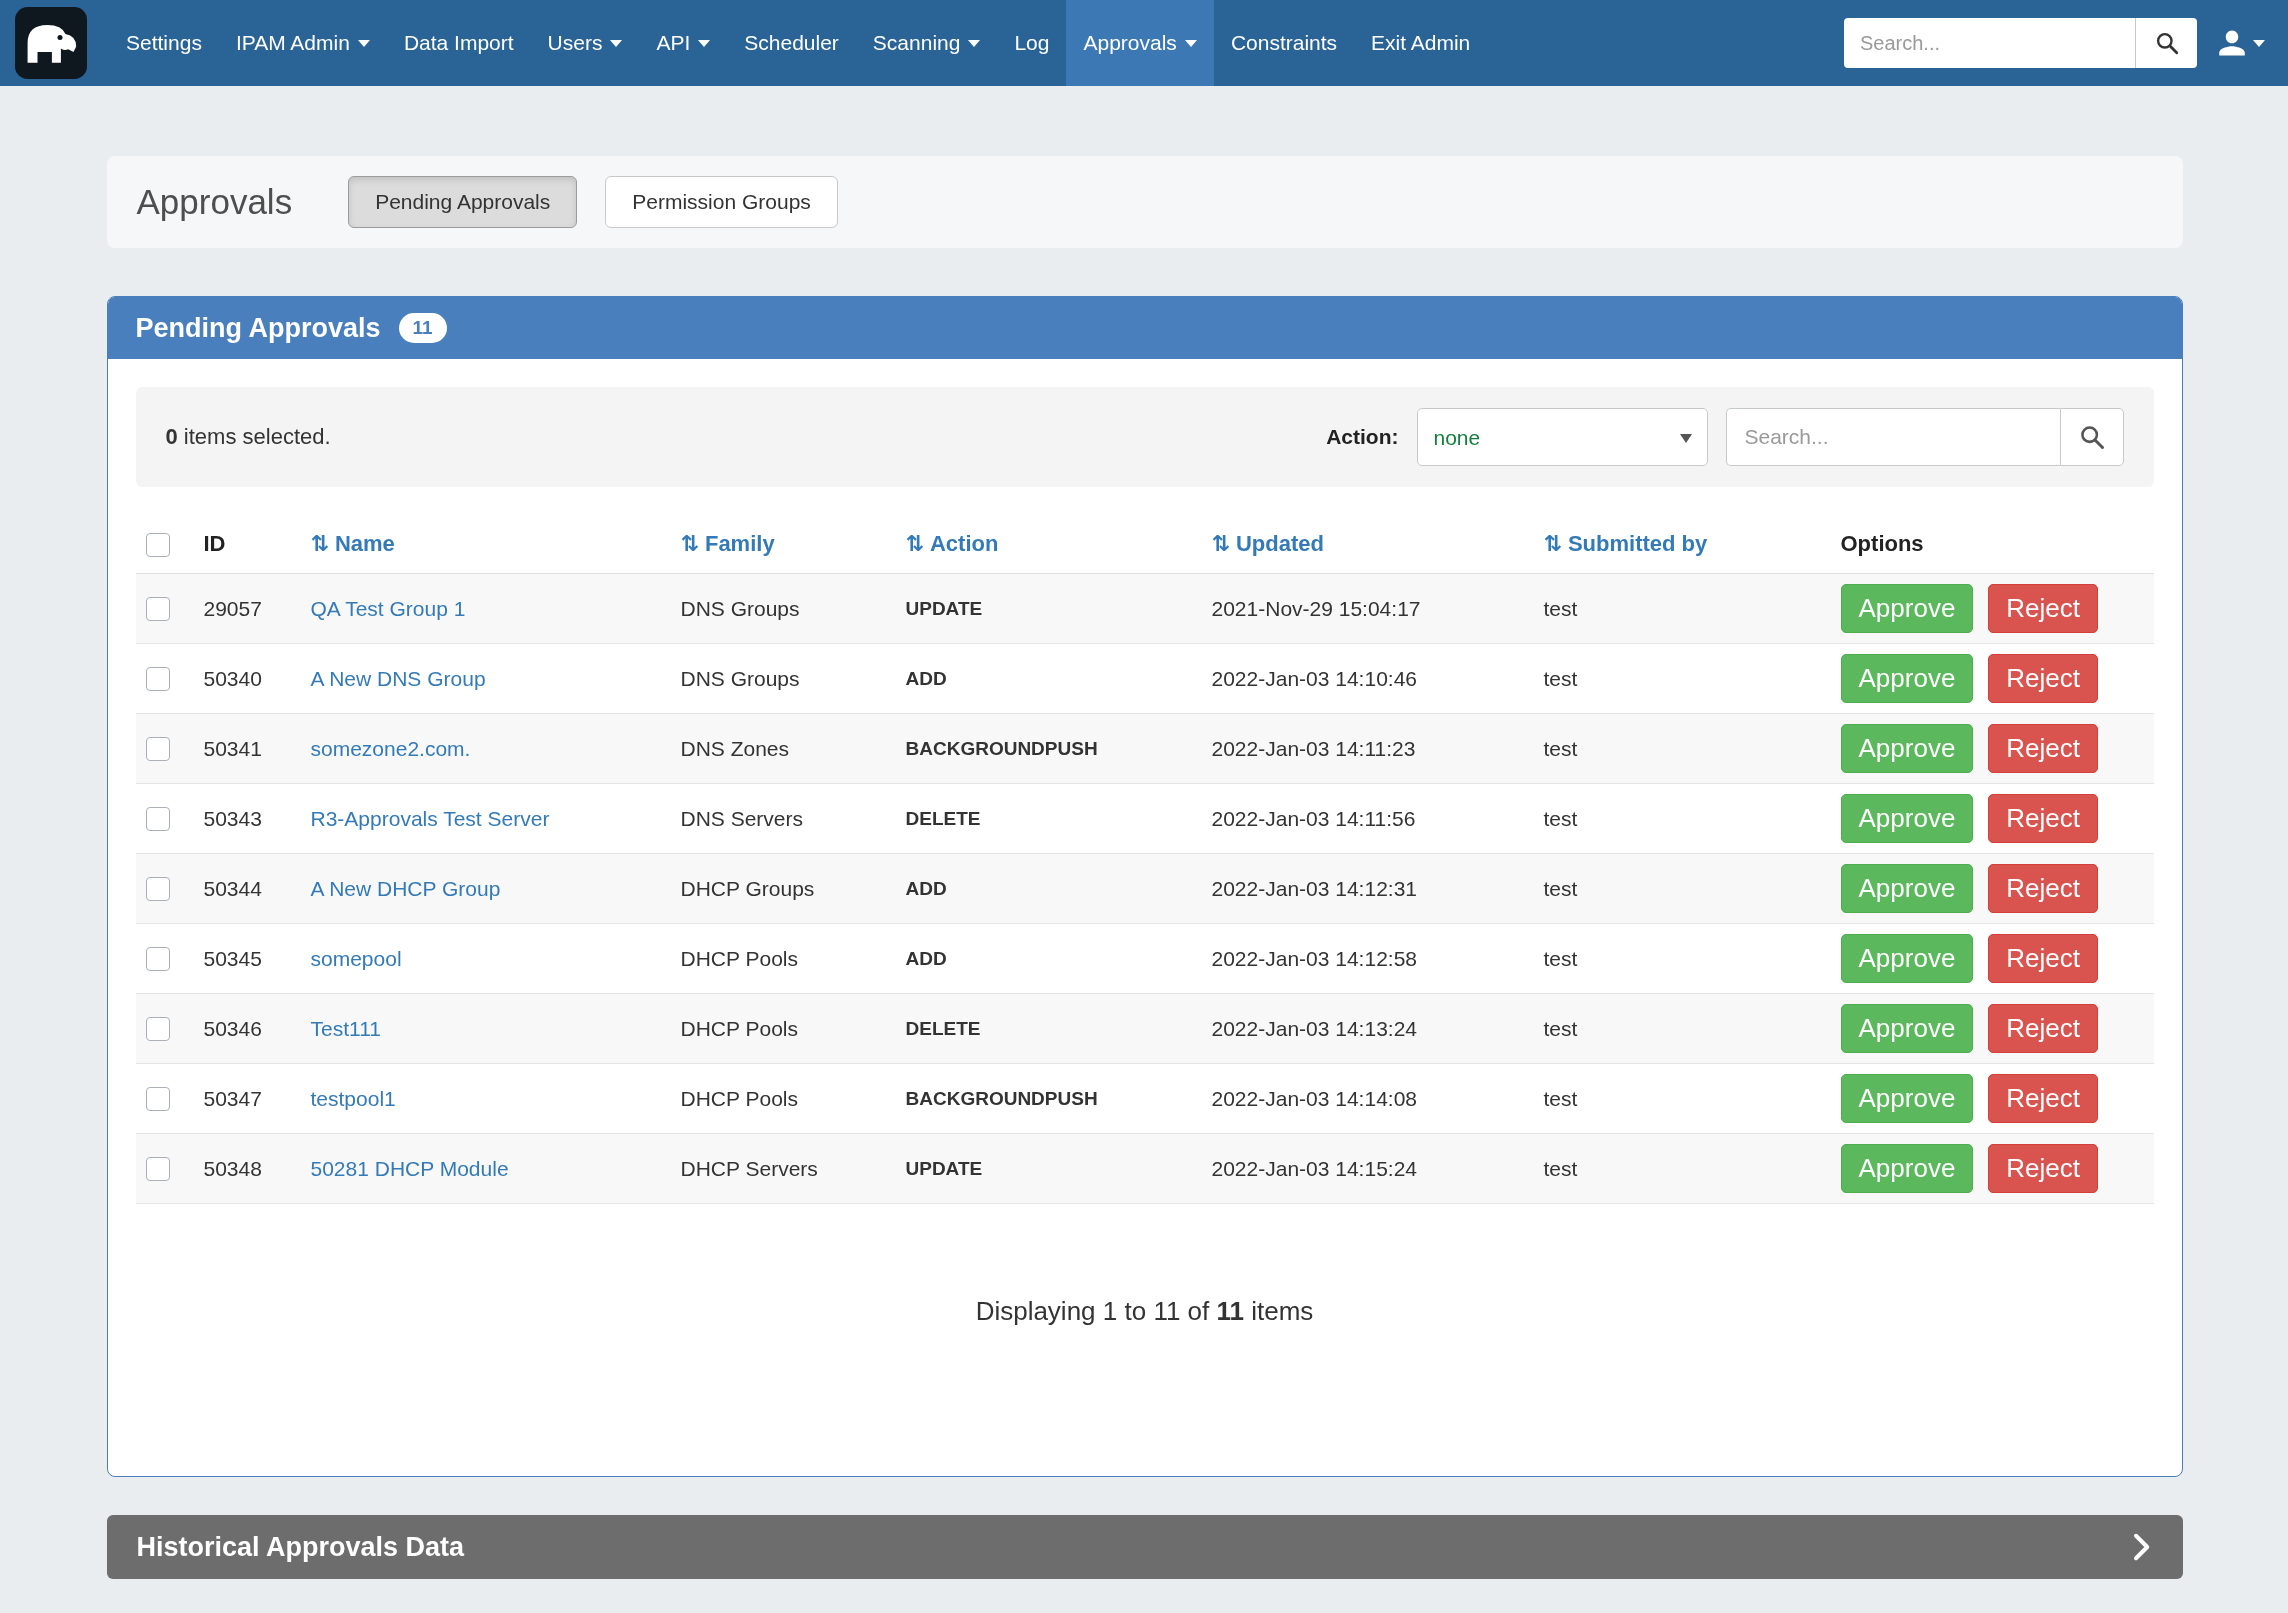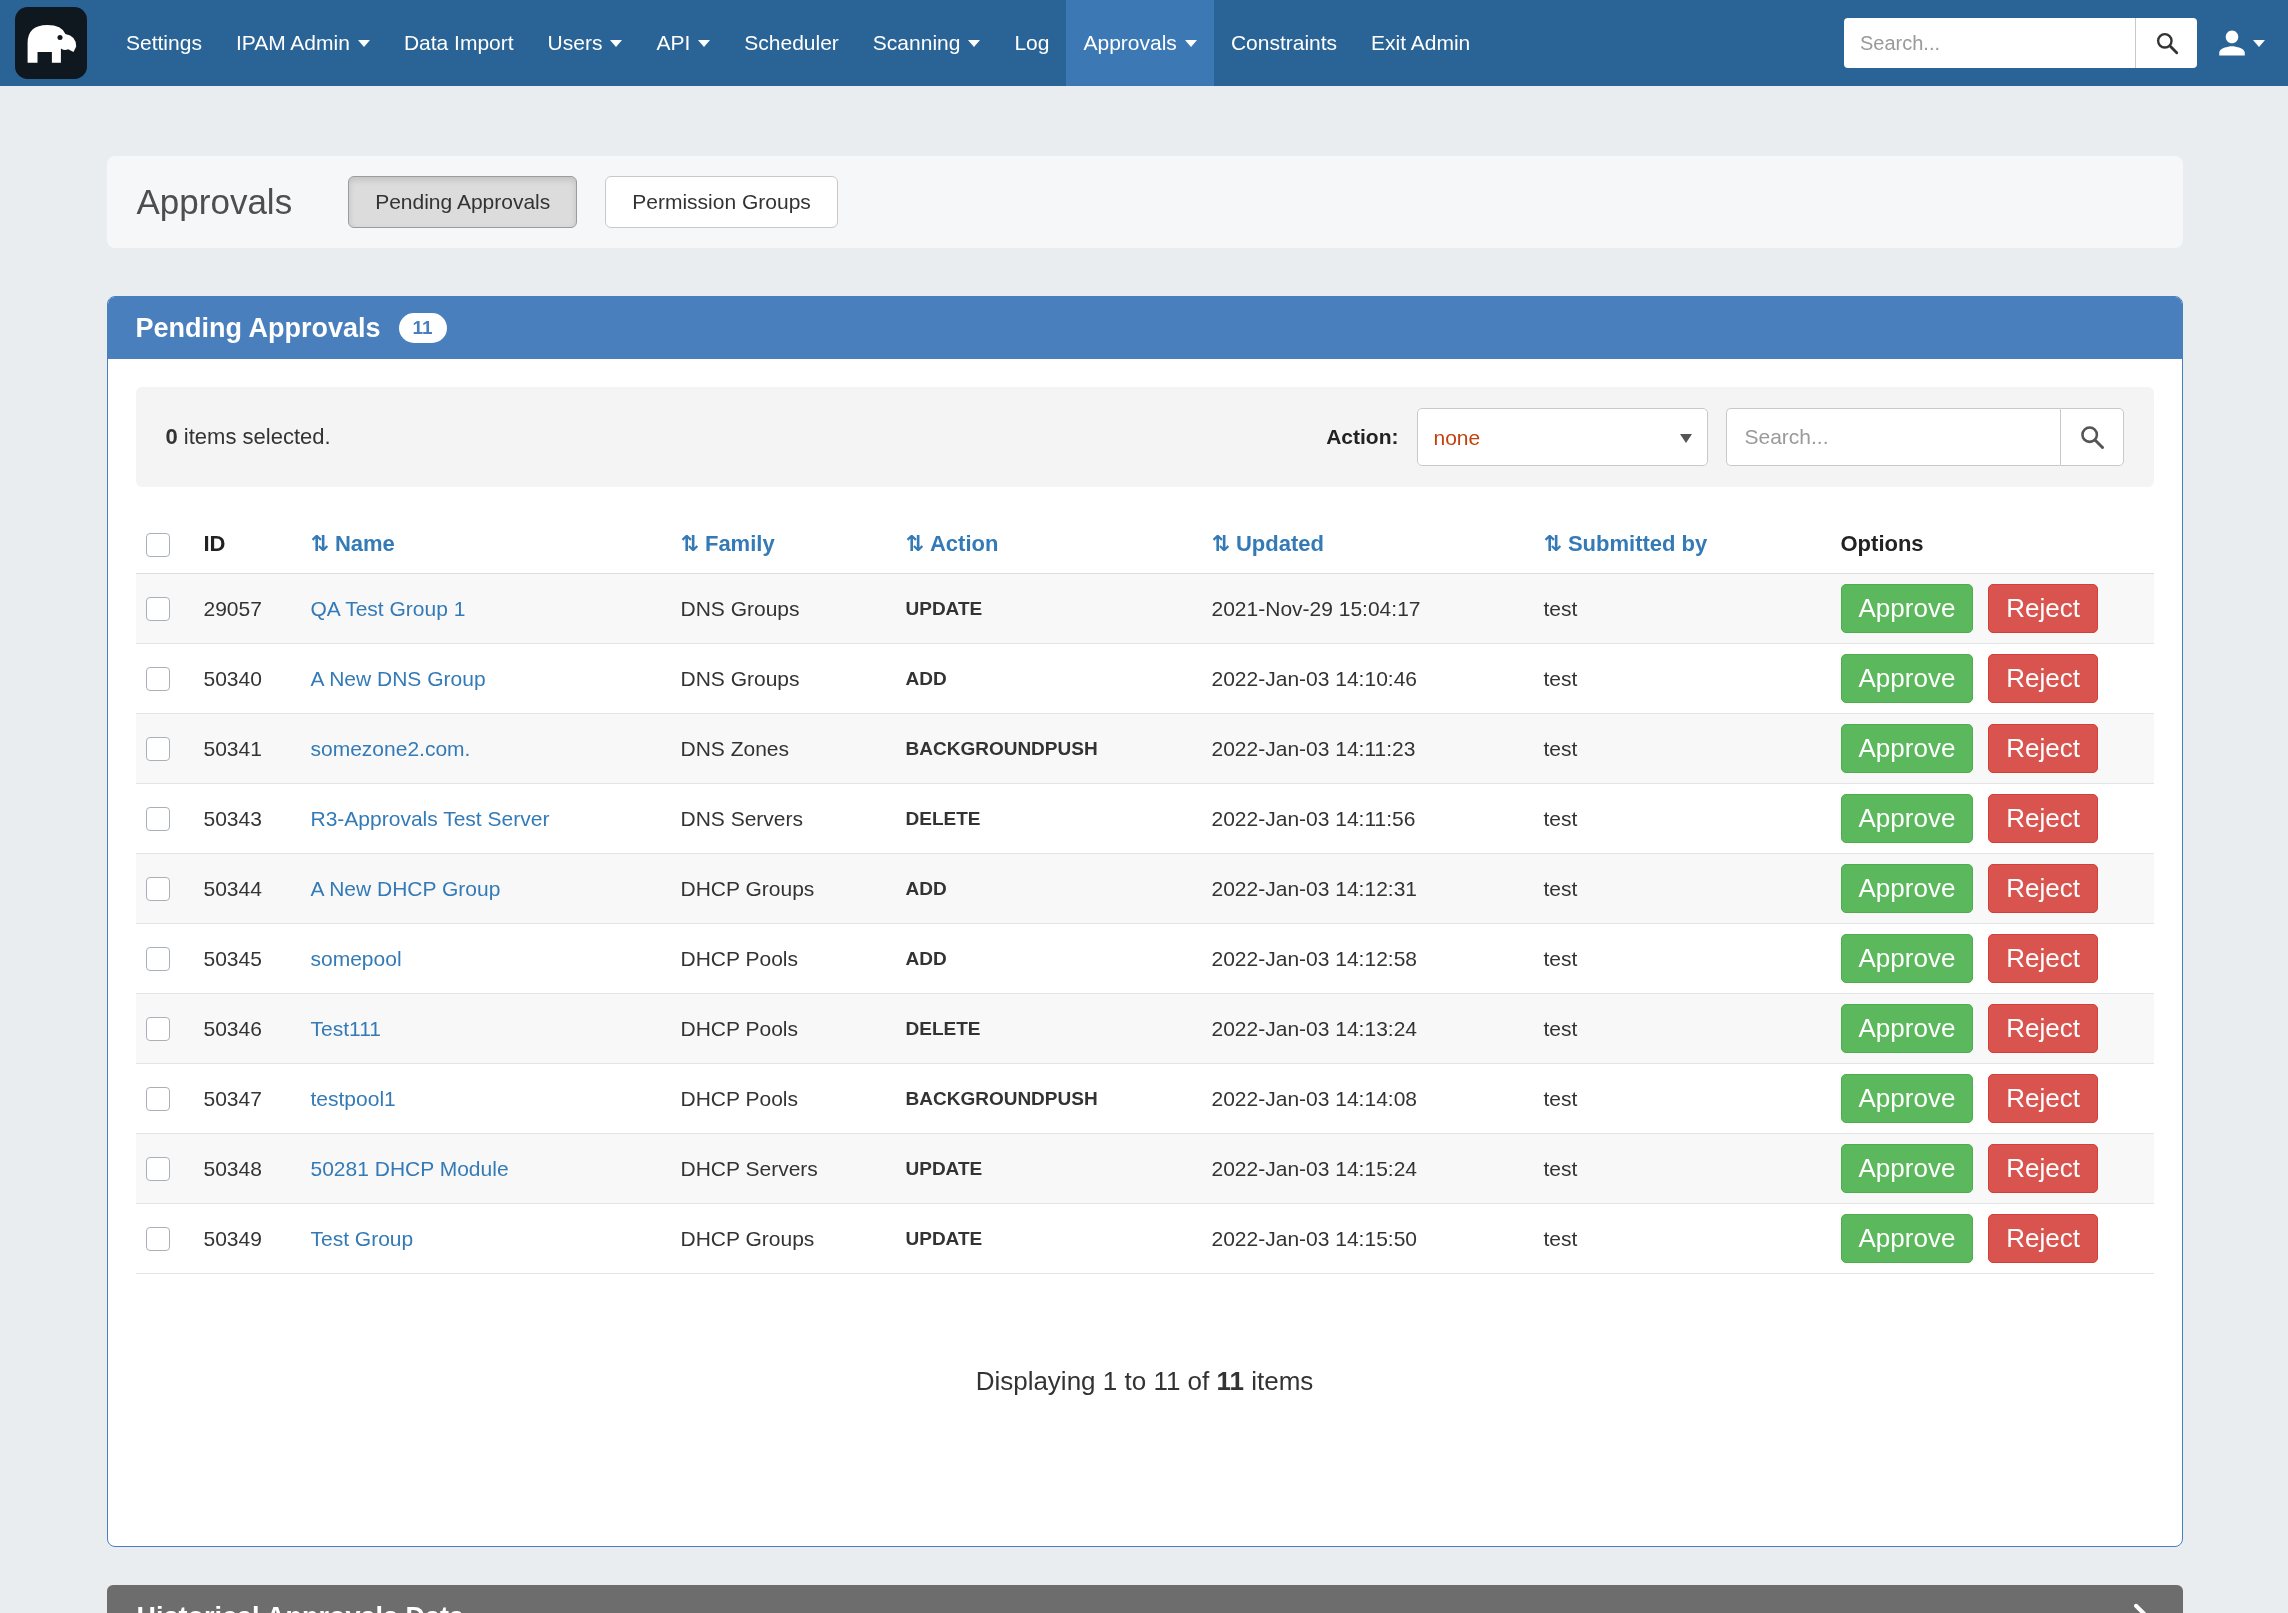--- a/index.html
+++ b/index.html
@@ -149,21 +149,21 @@
   .action-label { font-size: 21px; font-weight: bold; color: #222; }
   .select-wrap { position: relative; }
   .select-wrap select {
     appearance: none; -webkit-appearance: none;
     width: 291px; height: 58px;
     border: 1px solid #c6cacd;
     border-radius: 5px;
     background: #fff;
     padding: 0 44px 0 16px;
     font-size: 21px;
-    color: #c2410c;
+    color: #15803d;
     cursor: pointer;
   }
   .select-wrap::after {
     content: "";
     position: absolute;
     right: 16px; top: 50%;
     margin-top: -3px;
     border-top: 9px solid #555;
     border-left: 6px solid transparent;
     border-right: 6px solid transparent;
@@ -548,37 +548,20 @@
     </td>
     <td class="col-family">DHCP Servers</td>
     <td class="col-action">UPDATE</td>
     <td class="col-updated">2022-Jan-03 14:15:24</td>
     <td class="col-submitted">test</td>
     <td class="col-options">
       <button class="btn-approve">Approve</button>
       <button class="btn-reject">Reject</button>
     </td>
   </tr>
-            <tr>
-    <td class="col-check">
-      <input type="checkbox" style="">
-    </td>
-    <td class="col-id">50349</td>
-    <td class="col-name">
-      <a class="row-link" href="#">Test Group</a>
-    </td>
-    <td class="col-family">DHCP Groups</td>
-    <td class="col-action">UPDATE</td>
-    <td class="col-updated">2022-Jan-03 14:15:50</td>
-    <td class="col-submitted">test</td>
-    <td class="col-options">
-      <button class="btn-approve">Approve</button>
-      <button class="btn-reject">Reject</button>
-    </td>
-  </tr>
           </tbody>
       </table>
 
       <div class="table-footer">
         <span>Displaying 1 to 11 of </span><b>11</b><span> items</span>
       </div>
 
     </div>
   </div>
 

